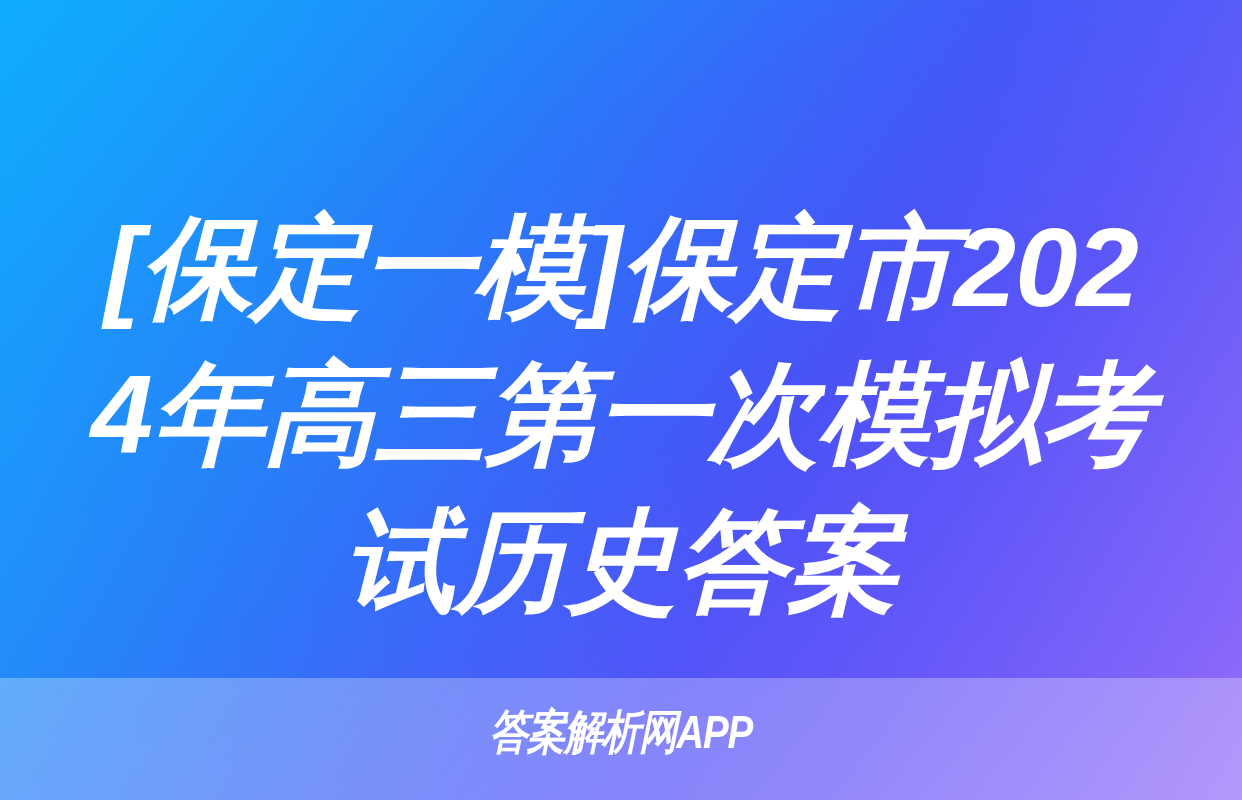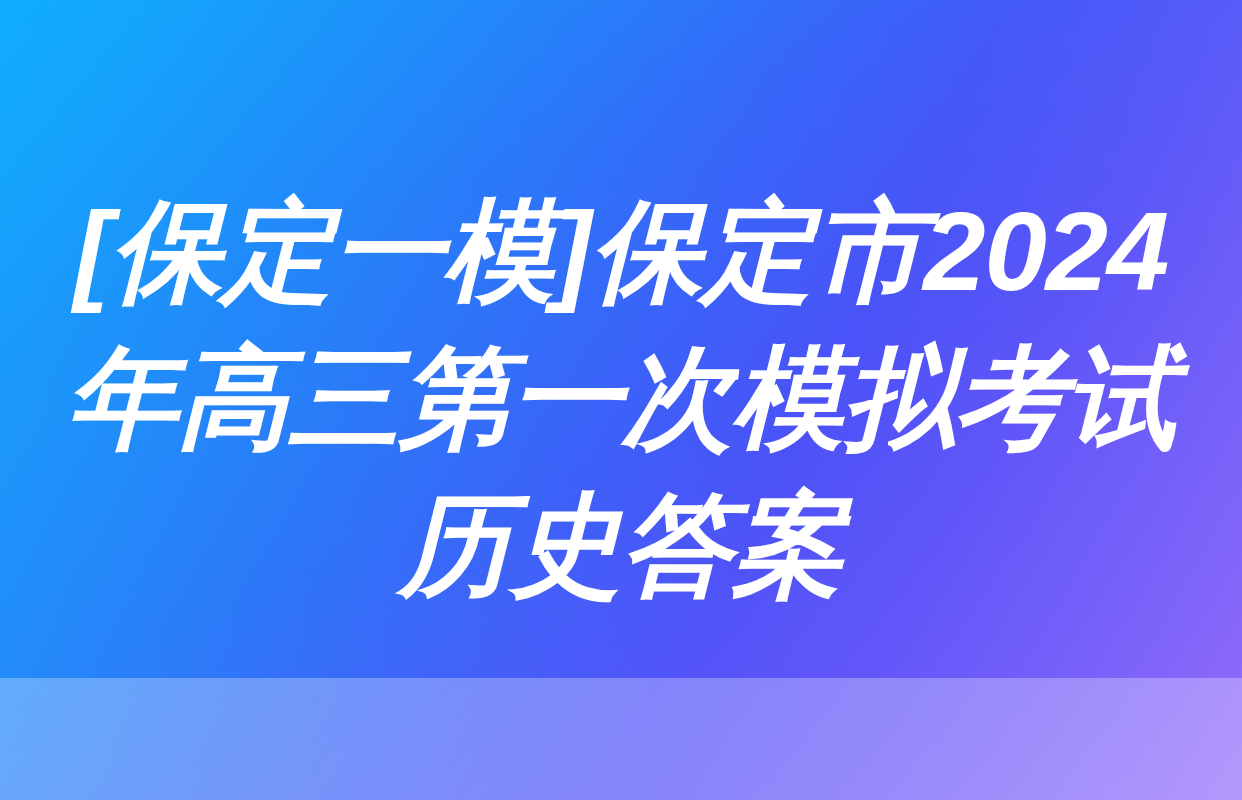--- a/index.html
+++ b/index.html
@@ -60,21 +60,21 @@
   .title-wrap {
     position: absolute;
     left: 0;
     right: 0;
     top: 178px;
     padding: 0 58px;
     text-align: center;
   }
 
   .title {
-    margin: 0;
+    margin: 16px;
     color: #ffffff;
     font-family: "Liberation Sans", "DejaVu Sans", sans-serif;
     font-size: 112px;
     line-height: 147px;
     font-weight: 700;
     font-style: italic;
     letter-spacing: -1px;
     text-align: center;
     word-break: break-all;
     -webkit-font-smoothing: antialiased;
@@ -122,14 +122,17 @@
 
   <div class="bg-gradient"></div>
   <div class="bg-sheen"></div>
 
   <div class="title-wrap">
     <h1 class="title">[保定一模]保定市2024年高三第一次模拟考试历史答案</h1>
   </div>
 
   <div class="footer-band"></div>
 
+  <div class="watermark">
+    <span class="watermark-text">答案解析网APP</span>
+  </div>
 
 </div>
 
 </body></html>

